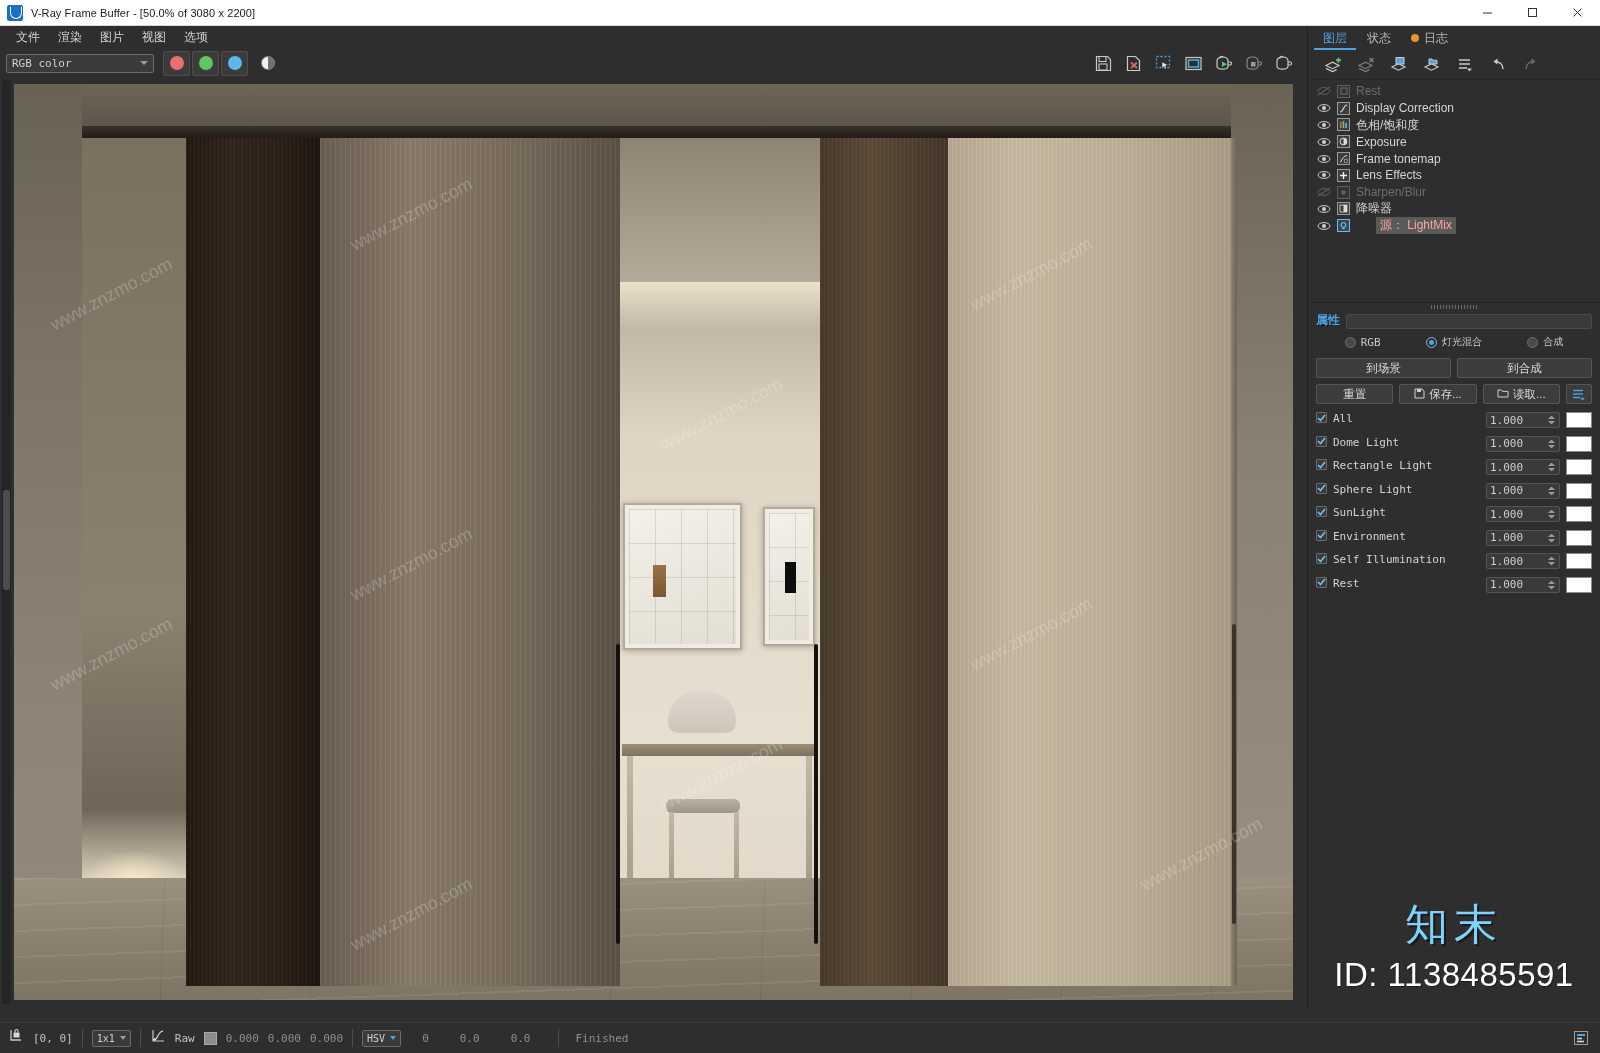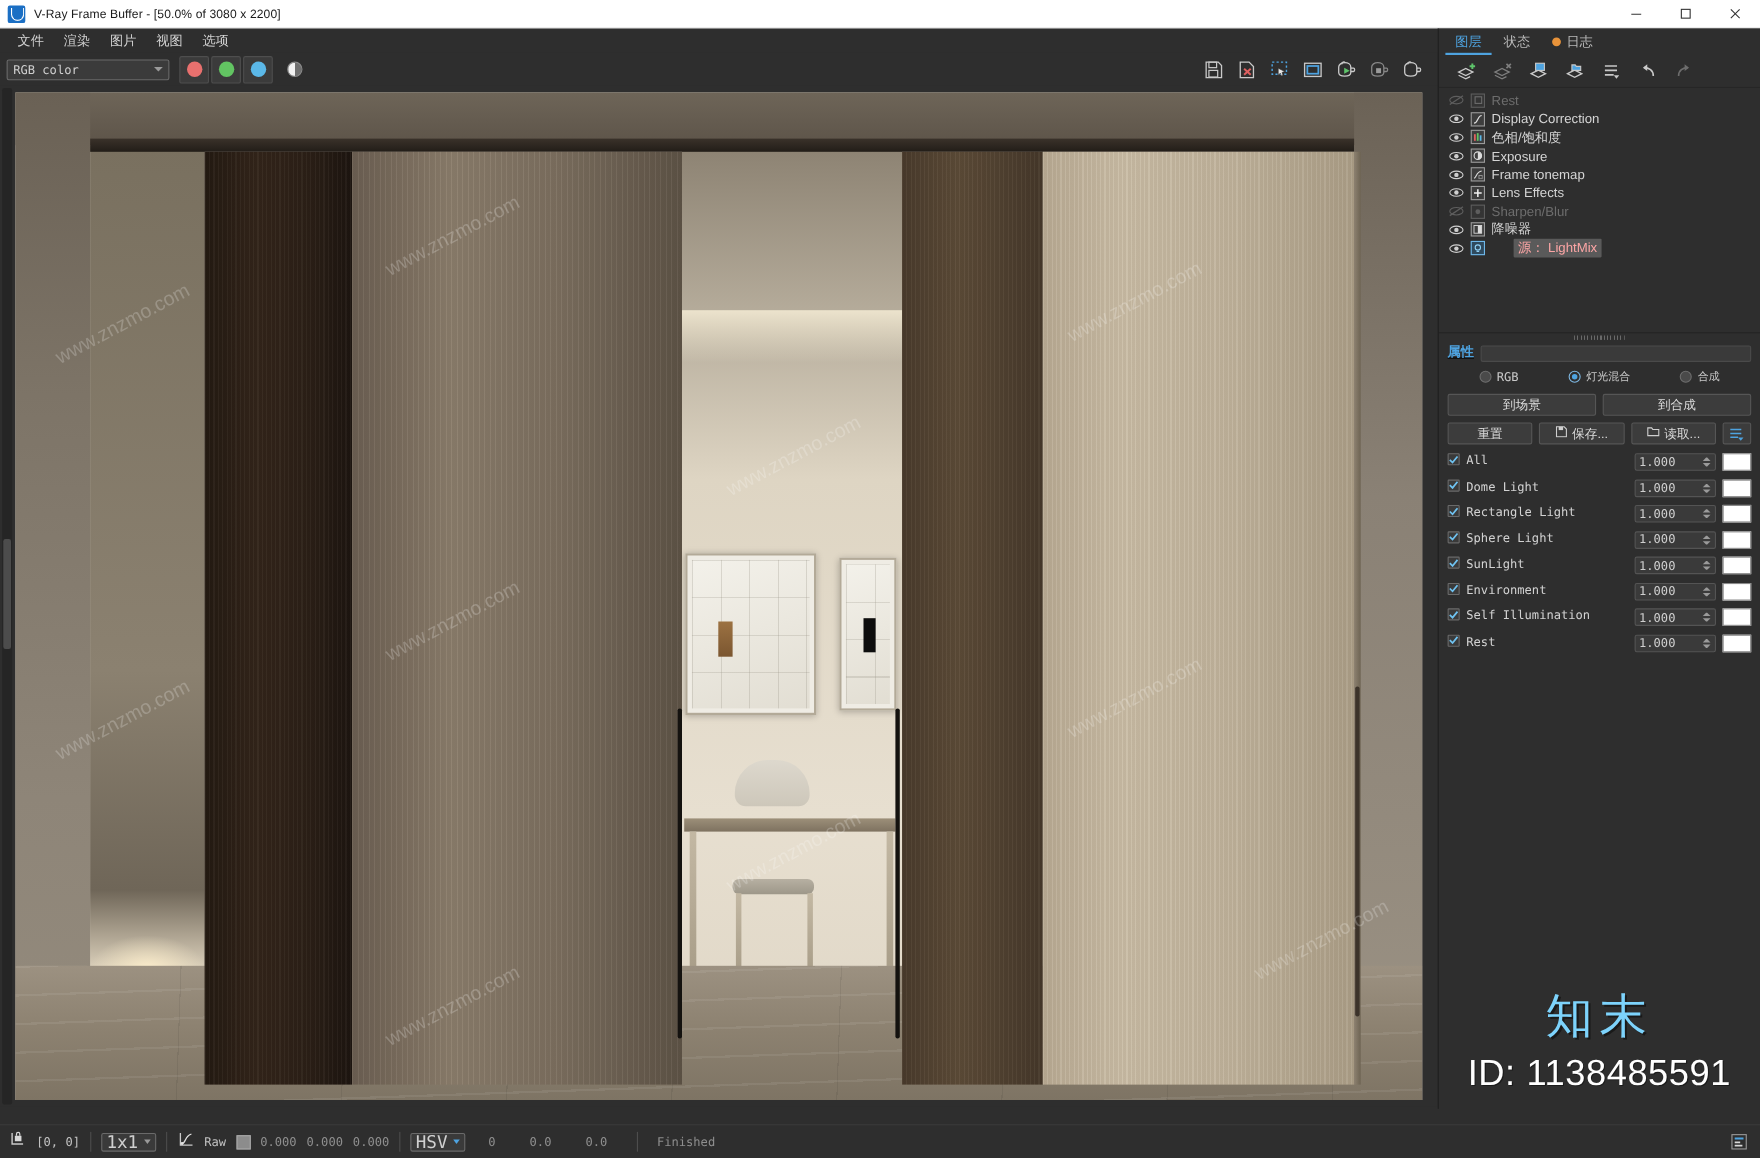--- a/index.html
+++ b/index.html
@@ -349,21 +349,21 @@
     position: absolute; left: 0; bottom: 0; width: 1600px; height: 31px;
     background: #2e2e2e; border-top: 1px solid #3a3a3a;
     display: flex; align-items: center; padding: 0 8px; gap: 9px;
   }
   .sep { width: 1px; height: 18px; background: #4d4d4d; }
   .st-txt { font-family: "DejaVu Sans Mono", monospace; font-size: 11px; color: #c2c2c2; }
   .st-txt.dim { color: #8e8e8e; }
   .mini-sel {
     height: 17px; background: #3a3a3a; border: 1px solid #6a6a6a; border-radius: 2px;
     display: flex; align-items: center; gap: 5px; padding: 0 4px;
-    font-family: "DejaVu Sans Mono", monospace; font-size: 16px; color: #d0d0d0;
+    font-family: "DejaVu Sans Mono", monospace; font-size: 10px; color: #d0d0d0;
   }
   .mini-sel .ca {
     border-left: 3.5px solid transparent; border-right: 3.5px solid transparent;
     border-top: 4px solid #9a9a9a;
   }
   .mini-sel.hsv .ca { border-top-color: #4ea3e0; }
   .raw-sw { width: 13px; height: 13px; background: #8c8c8c; border: 1px solid #a8a8a8; }
   .st-right { margin-left: auto; display: flex; align-items: center; gap: 8px; }
   .st-ico { width: 22px; height: 20px; display: flex; align-items: center; justify-content: center; }
 </style>

